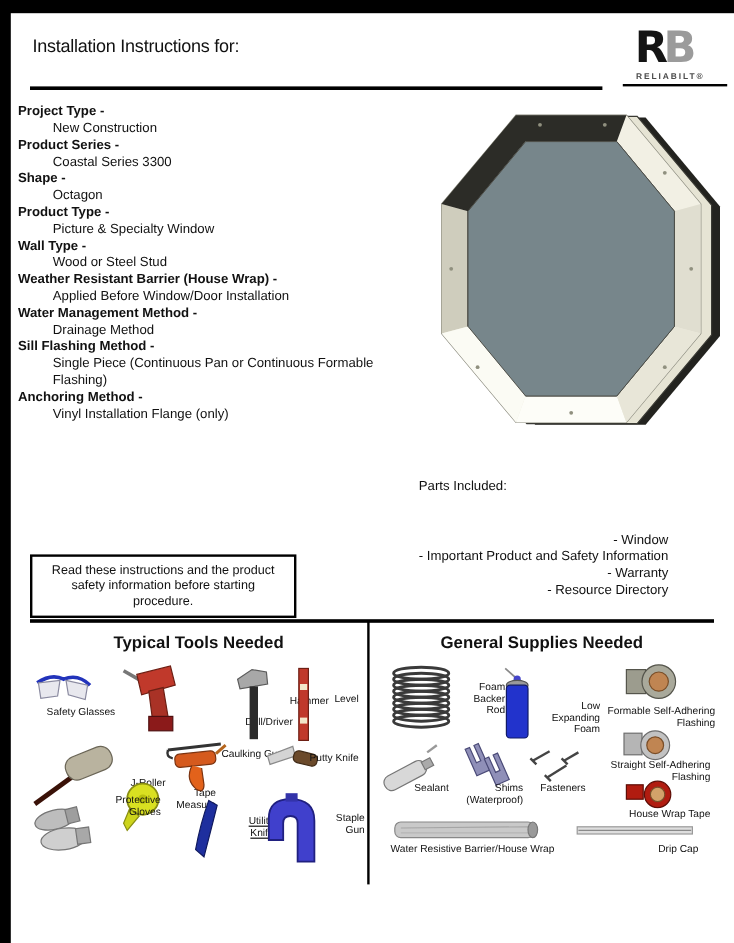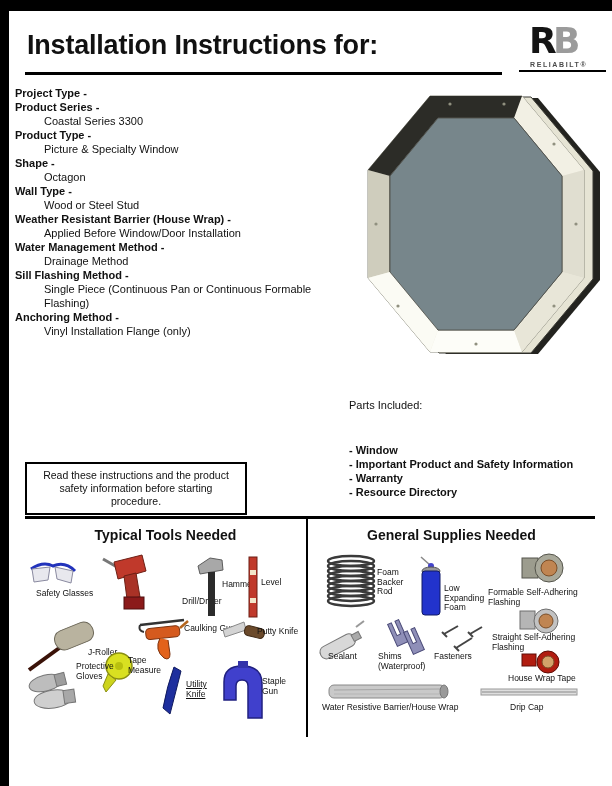--- a/index.html
+++ b/index.html
@@ -1,52 +1,52 @@
 <!DOCTYPE html>
 <html><head>
 <meta charset="utf-8">
 <style>
   html,body{margin:0;padding:0;background:#fff;}
   .sheet{position:relative;width:612px;height:786px;background:#fff;overflow:hidden;
          font-family:"Liberation Sans",sans-serif;color:#111;}
   .bar-top{position:absolute;left:0;top:0;width:612px;height:11px;background:#000;}
   .bar-left{position:absolute;left:0;top:0;width:9px;height:786px;background:#000;}
 
-  .title{position:absolute;left:27px;top:30px;font-size:27px;font-weight:bold;letter-spacing:-0.2px;}
+  .title{position:absolute;left:27px;top:30px;font-size:15px;font-weight:normal;letter-spacing:-0.2px;}
   .rule-title{position:absolute;left:25px;top:72px;width:477px;height:3px;background:#000;}
   .rule-logo{position:absolute;left:519px;top:70px;width:87px;height:2px;background:#000;}
 
   .logo{position:absolute;left:529px;top:20px;width:80px;height:48px;}
   .logo .lb{position:absolute;left:24px;top:0;font-size:36px;font-weight:bold;color:#9b9b9b;font-family:"DejaVu Sans",sans-serif;}
   .logo .lr{position:absolute;left:0;top:0;font-size:36px;font-weight:bold;color:#141414;font-family:"DejaVu Sans",sans-serif;}
   .logo .brand{position:absolute;left:1px;top:41px;font-size:7px;font-weight:bold;letter-spacing:1.6px;color:#4a4a4a;}
 
   .specs{position:absolute;left:0;top:86px;width:340px;font-size:11px;}
   .spec-label{padding-left:15px;font-weight:bold;line-height:14px;}
   .spec-value{padding-left:44px;line-height:14px;max-width:300px;}
 
   .window-illu{position:absolute;left:364px;top:84px;}
 
   .parts{position:absolute;left:349px;top:398px;font-size:11px;}
   .parts-title{line-height:14px;margin-bottom:31px;}
-  .parts .p-item{line-height:14px;font-weight:bold;}
+  .parts .p-item{line-height:14px;font-weight:normal;text-align:right;}
   .parts .p-item:first-of-type{font-weight:normal;}
 
   .note-box{position:absolute;left:25px;top:462px;width:206px;border:2px solid #000;
             padding:5px 6px;font-size:10.5px;line-height:13px;text-align:center;}
 
   .rule-section{position:absolute;left:25px;top:516px;width:570px;height:3px;background:#000;}
   .divider-v{position:absolute;left:306px;top:518px;width:2px;height:219px;background:#000;}
 
   .sec-title{position:absolute;top:527px;font-size:14px;font-weight:bold;text-align:center;}
   .sec-title.tools{left:25px;width:281px;}
   .sec-title.supplies{left:308px;width:287px;}
 
   .item{position:absolute;}
-  .ilabel{position:absolute;font-size:8.5px;line-height:9.5px;text-align:left;color:#111;}
+  .ilabel{position:absolute;font-size:8.5px;line-height:9.5px;text-align:right;color:#111;}
   svg{display:block;}
 </style>
 </head>
 <body>
 
 <div class="sheet">
 
   <div class="bar-top"></div>
   <div class="bar-left"></div>
 
@@ -57,32 +57,33 @@
     <span class="lr">R</span>
     <div class="brand">RELIABILT®</div>
   </div>
 
   <div class="rule-title"></div>
   <div class="rule-logo"></div>
 
   <div class="specs">
     <div>
         <div class="spec-label">Project Type -</div>
+        <div class="spec-value">New Construction</div>
       </div>
     <div>
         <div class="spec-label">Product Series -</div>
         <div class="spec-value">Coastal Series 3300</div>
       </div>
     <div>
+        <div class="spec-label">Shape -</div>
+        <div class="spec-value">Octagon</div>
+      </div>
+    <div>
         <div class="spec-label">Product Type -</div>
         <div class="spec-value">Picture &amp; Specialty Window</div>
-      </div>
-    <div>
-        <div class="spec-label">Shape -</div>
-        <div class="spec-value">Octagon</div>
       </div>
     <div>
         <div class="spec-label">Wall Type -</div>
         <div class="spec-value">Wood or Steel Stud</div>
       </div>
     <div>
         <div class="spec-label">Weather Resistant Barrier (House Wrap) -</div>
         <div class="spec-value">Applied Before Window/Door Installation</div>
       </div>
     <div>

